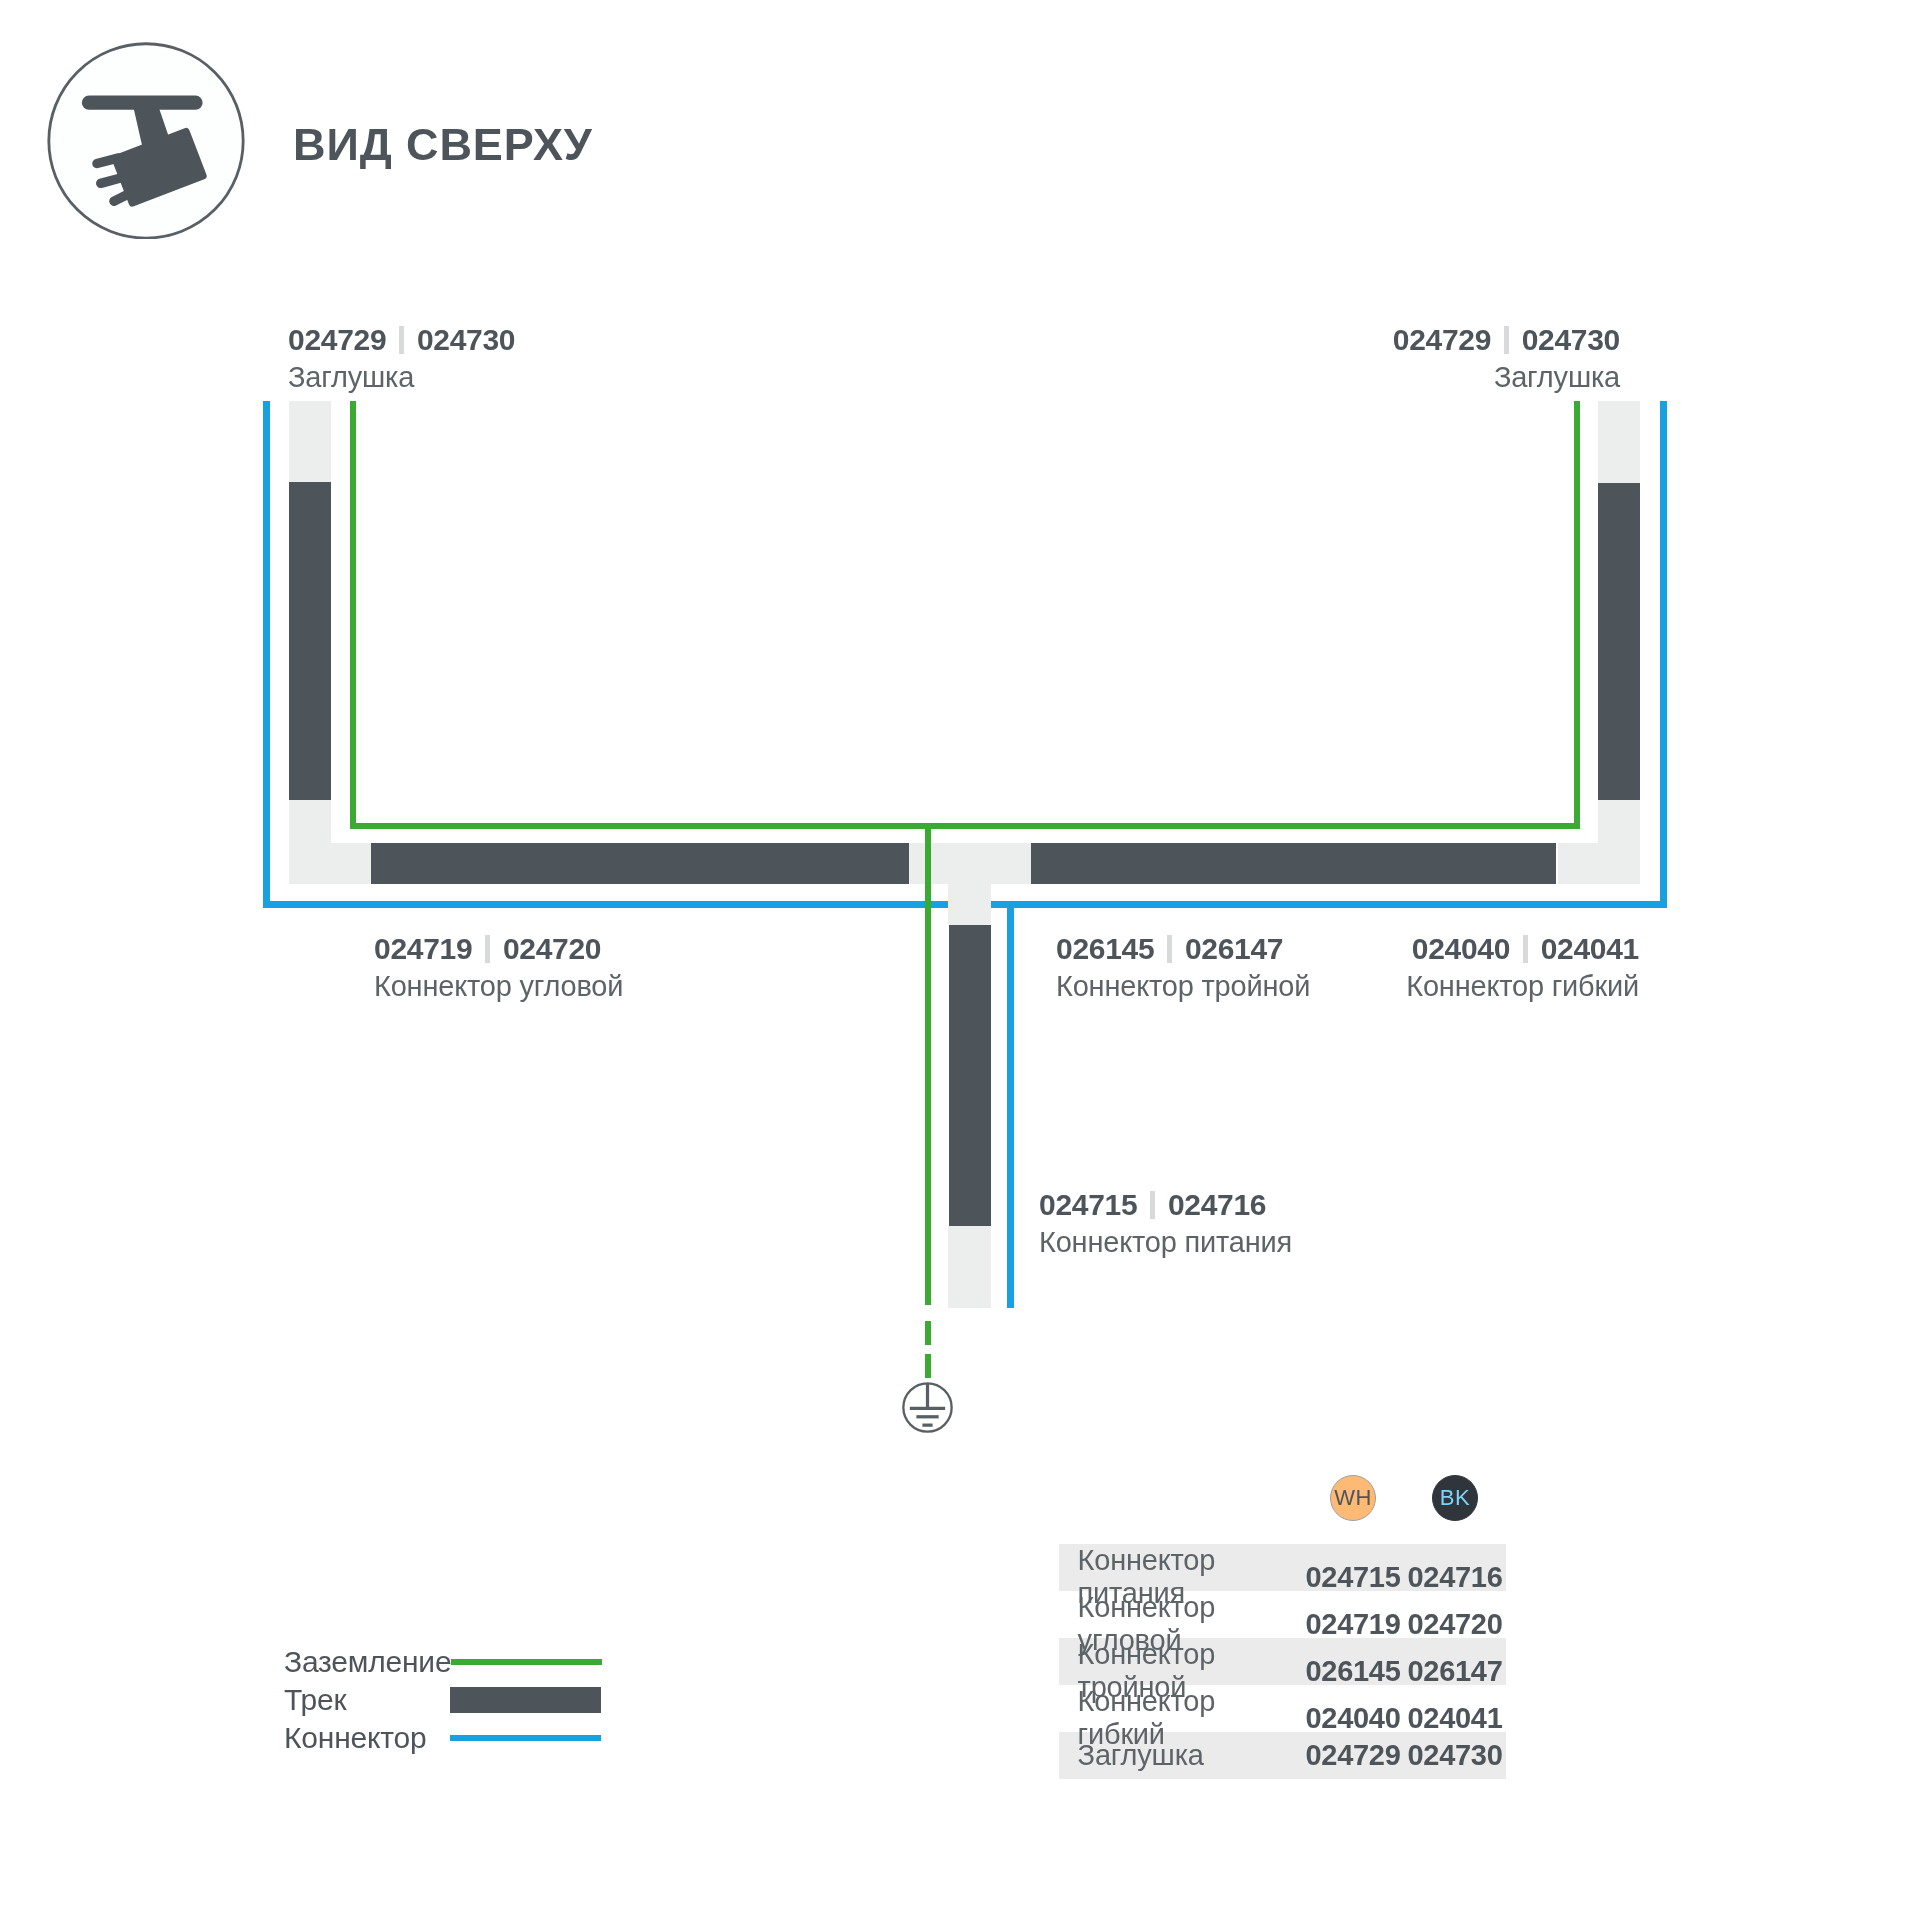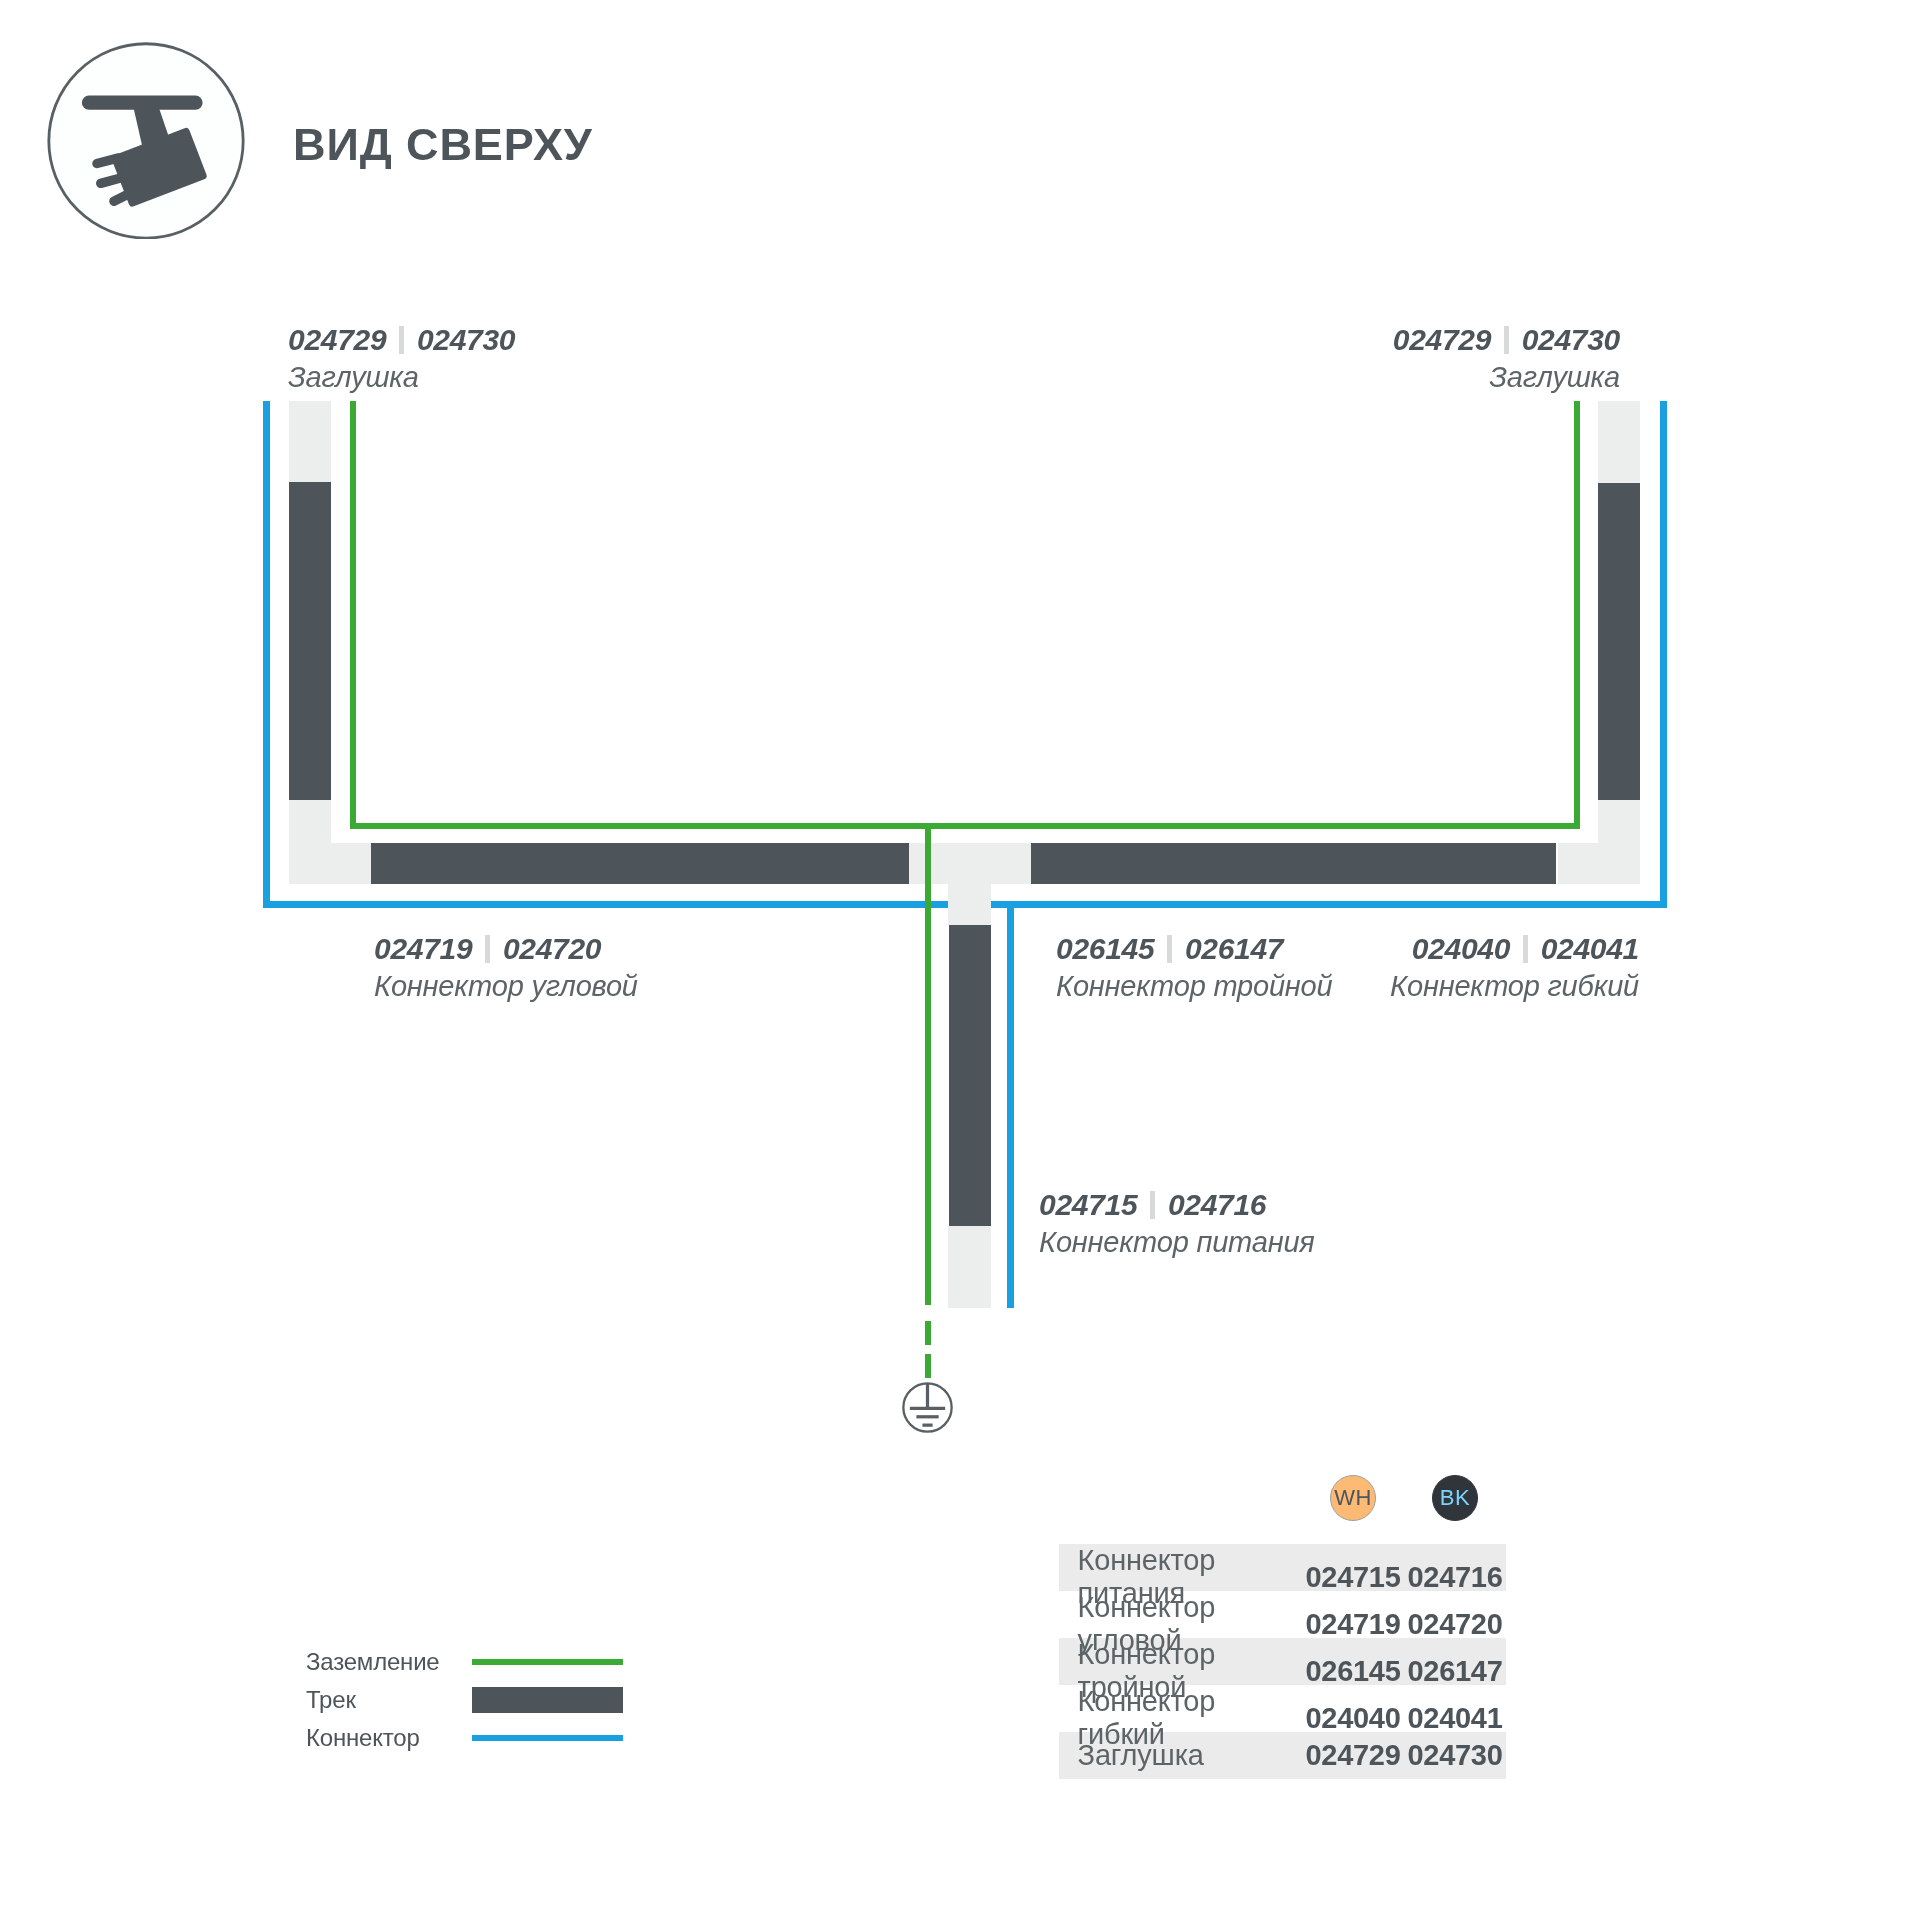--- a/index.html
+++ b/index.html
@@ -32,30 +32,30 @@
   .seg{position:absolute;z-index:2;}
   .seg.dark{background:var(--color-track);}
   .seg.light{background:var(--color-connector);}
   .green{position:absolute;background:var(--color-ground);z-index:3;}
 
   .ground-sym{position:absolute;left:895px;top:1375px;width:65px;height:65px;z-index:3;}
   .ground-sym circle{fill:#ffffff;stroke:var(--color-ground_stroke);stroke-width:2.5;}
   .ground-sym line{stroke:var(--color-ground_stroke);stroke-width:3.5;}
 
   
-  .part-label{position:absolute;z-index:4;white-space:nowrap;font-style:italic;}
+  .part-label{position:absolute;z-index:4;white-space:nowrap;}
   .part-label.align-right{text-align:right;width:390px;}
   .part-label .codes{font-size:30px;font-weight:700;color:var(--color-text);line-height:33px;letter-spacing:-0.3px;}
   .part-label .sep{display:inline-block;width:4.6px;height:28px;background:var(--color-separator);margin:0 13px;vertical-align:-3.7px;}
   .part-label .pname{font-size:29px;font-weight:400;color:var(--color-text_secondary);line-height:32px;margin-top:4.6px;letter-spacing:-0.2px;}
 
   
   .legend{position:absolute;left:284px;top:1643px;z-index:4;}
   .legend-row{display:flex;align-items:center;height:38px;}
-  .legend-label{flex:0 0 166px;font-size:24px;color:var(--color-text);letter-spacing:-0.2px;margin-left:22px;}
+  .legend-label{flex:0 0 166px;font-size:30px;color:var(--color-text);letter-spacing:-0.2px;}
   .legend-swatch{width:151px;}
   .swatch-ground{height:5.6px;background:var(--color-ground);}
   .swatch-track{height:26px;background:var(--color-track);}
   .swatch-neutral{height:6.5px;background:var(--color-neutral);}
 
   
   .parts-table{position:absolute;left:1059px;top:1475px;width:447px;z-index:4;}
   .tbl-head{position:relative;height:69px;}
   .col-badge{position:absolute;top:0;width:46px;height:46px;border-radius:50%;display:flex;align-items:center;justify-content:center;font-size:22px;font-weight:500;letter-spacing:0.5px;}
   .col-badge.wh{left:271px;background:#fdba74;border:1.9px solid var(--color-circle_stroke);color:var(--color-text);}

